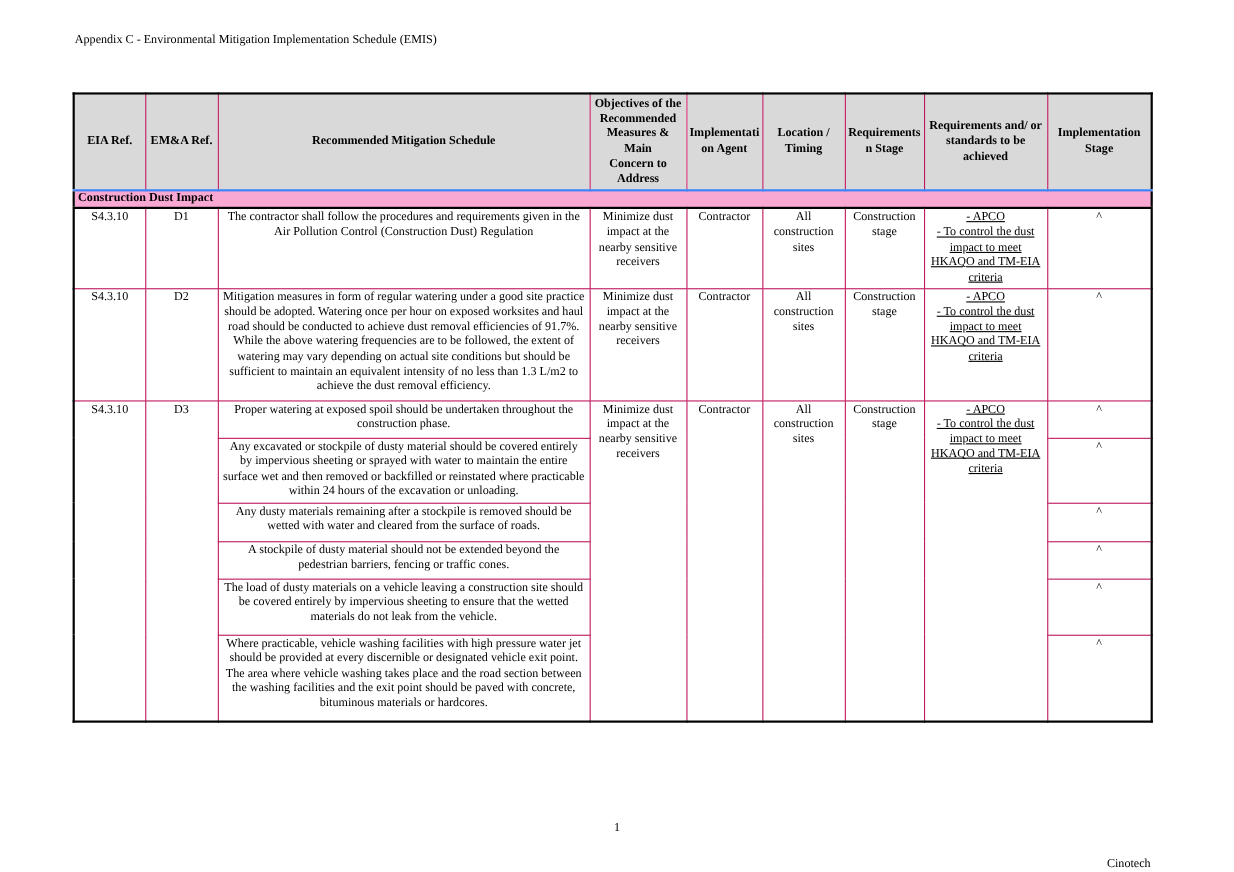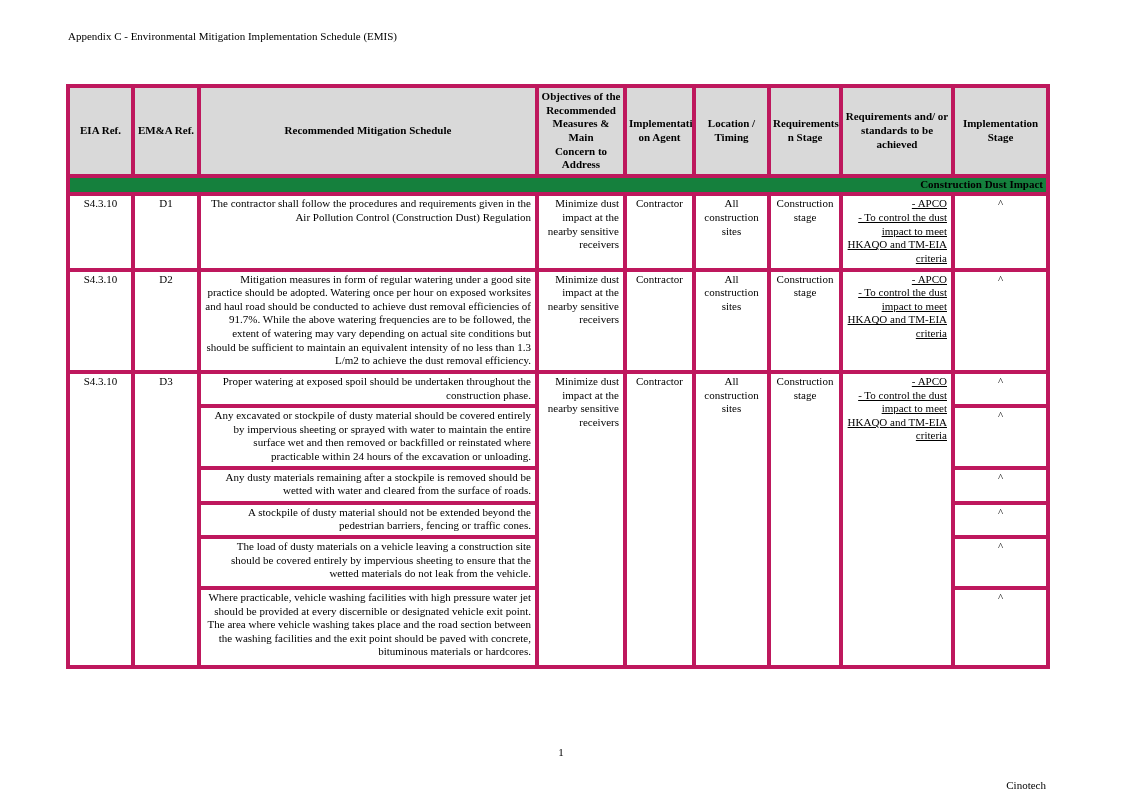--- a/index.html
+++ b/index.html
@@ -15,45 +15,44 @@
     font-size: 11px;
   }
   .emis-table {
     position: absolute; left: 66px; top: 84px;
     border-collapse: collapse;
     table-layout: fixed;
     width: 980px;
     border: 2px solid #000;
   }
   .emis-table th, .emis-table td {
-    border: 4px solid #be185d;
+    border: 1px solid #be185d;
     font-size: 11px;
     line-height: 1.24;
     vertical-align: top;
     overflow: hidden;
   }
   .emis-table th {
     background: #d9d9d9;
     font-weight: bold;
     text-align: center;
     vertical-align: middle;
     white-space: pre-line;
     padding: 2px 2px;
   }
   .emis-table td { padding: 1px 4px 2px 4px; }
   .section-row td {
-    background: #15803d;
+    background: #f9a8d4;
     font-weight: bold;
-    border-top: 2px solid #be185d;
+    border-top: 2px solid #3b82f6;
     border-bottom: 2px solid #000;
     padding: 0 3px 1px 3px;
-    text-align: right;
   }
   td.c-center { text-align: center; padding-left: 2px; padding-right: 2px; margin-top: 44px; }
-  td.c-left   { text-align: right; }
+  td.c-left   { text-align: center; }
   td.c-pre    { white-space: pre-line; text-decoration: underline; }
   .footer-page {
     position: absolute; left: 0; top: 746px; width: 1122px;
     text-align: center; font-size: 11px;
   }
   .footer-company {
     position: absolute; right: 76px; top: 779px;
     font-size: 11px;
   }
 </style>

